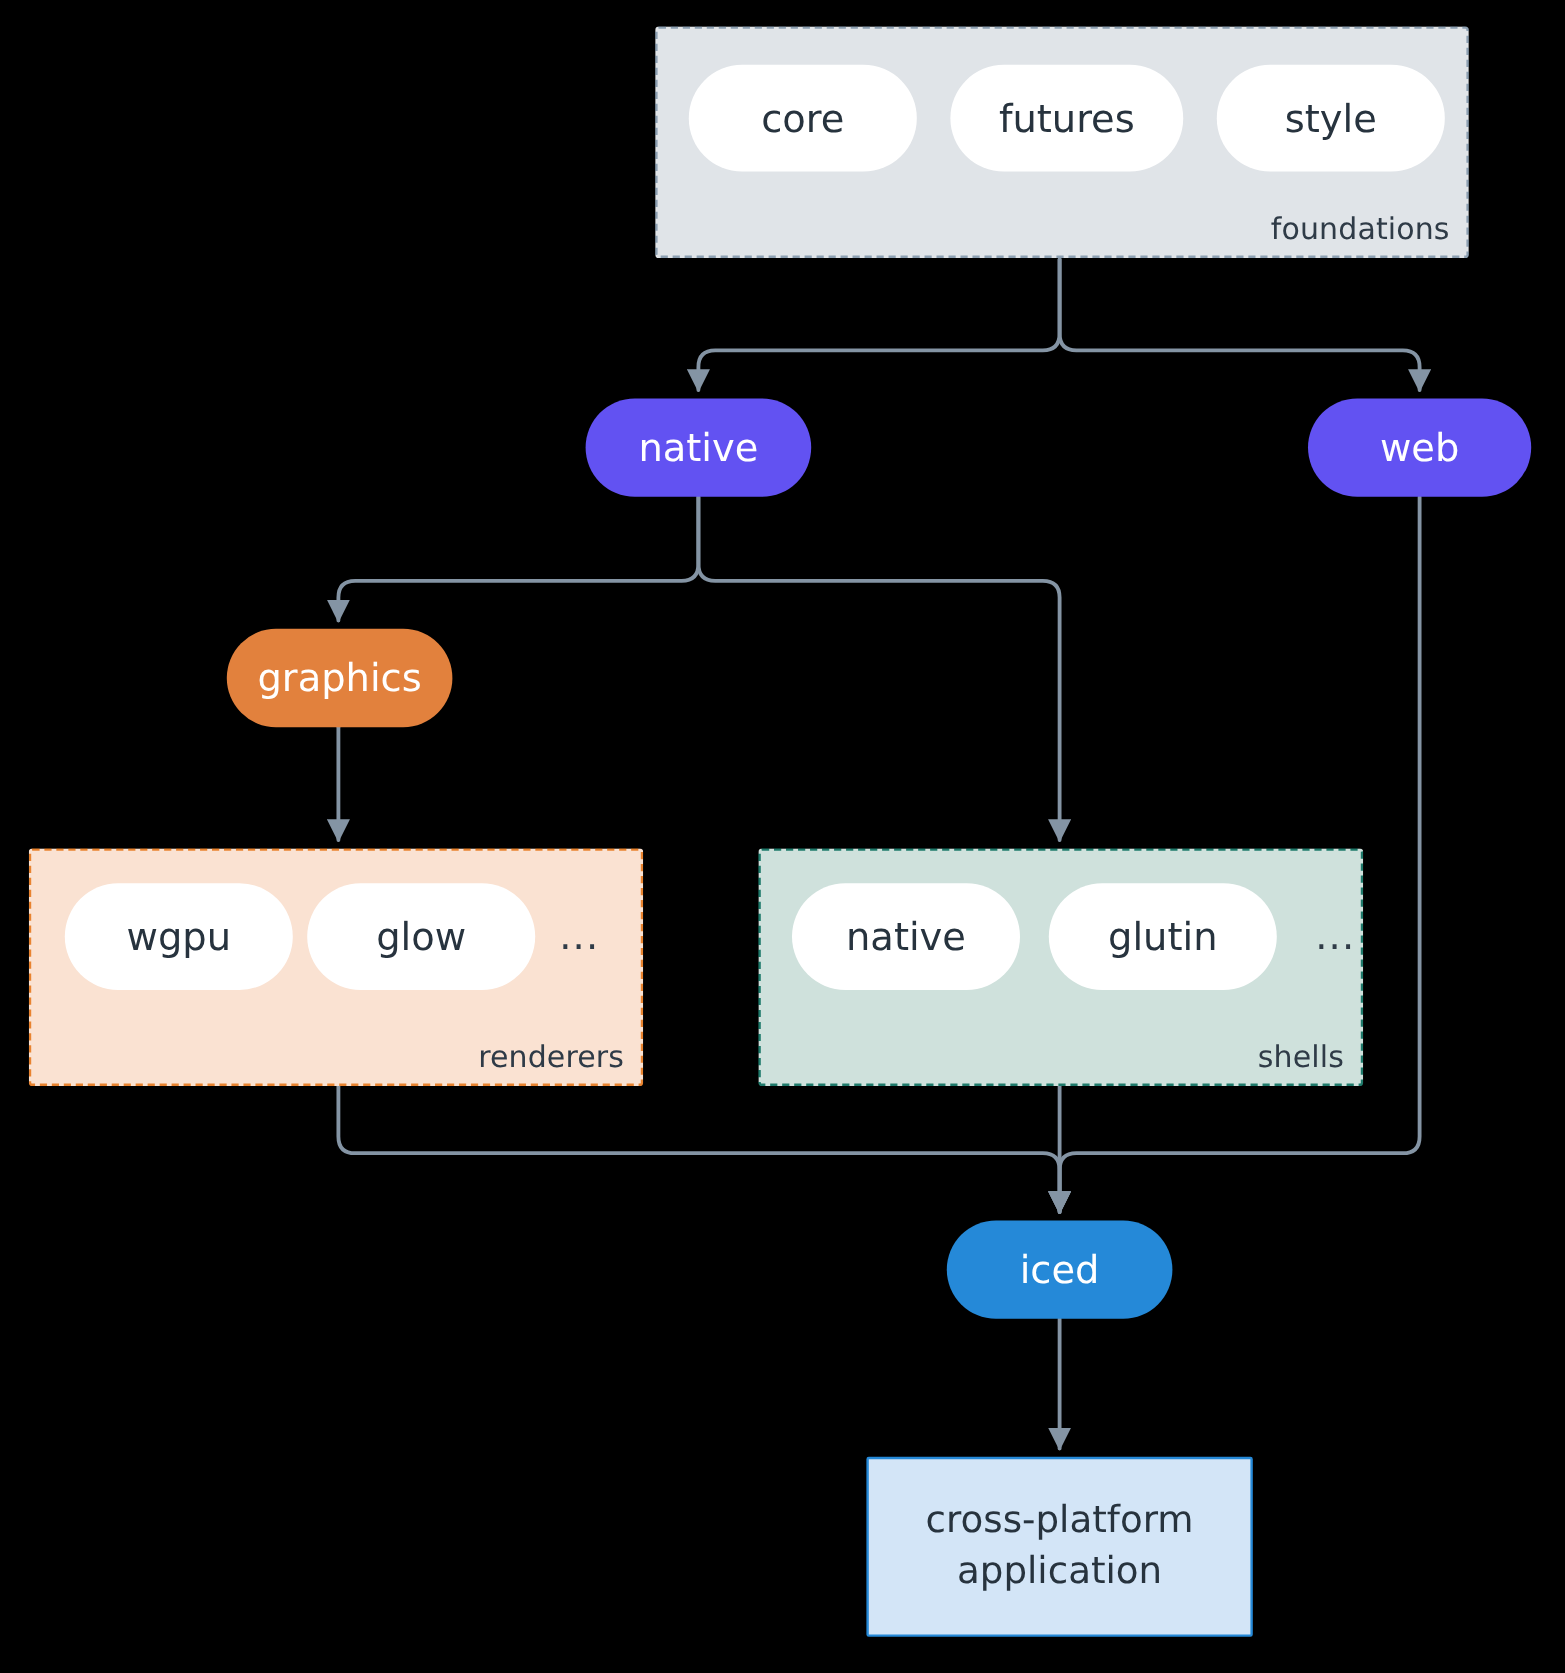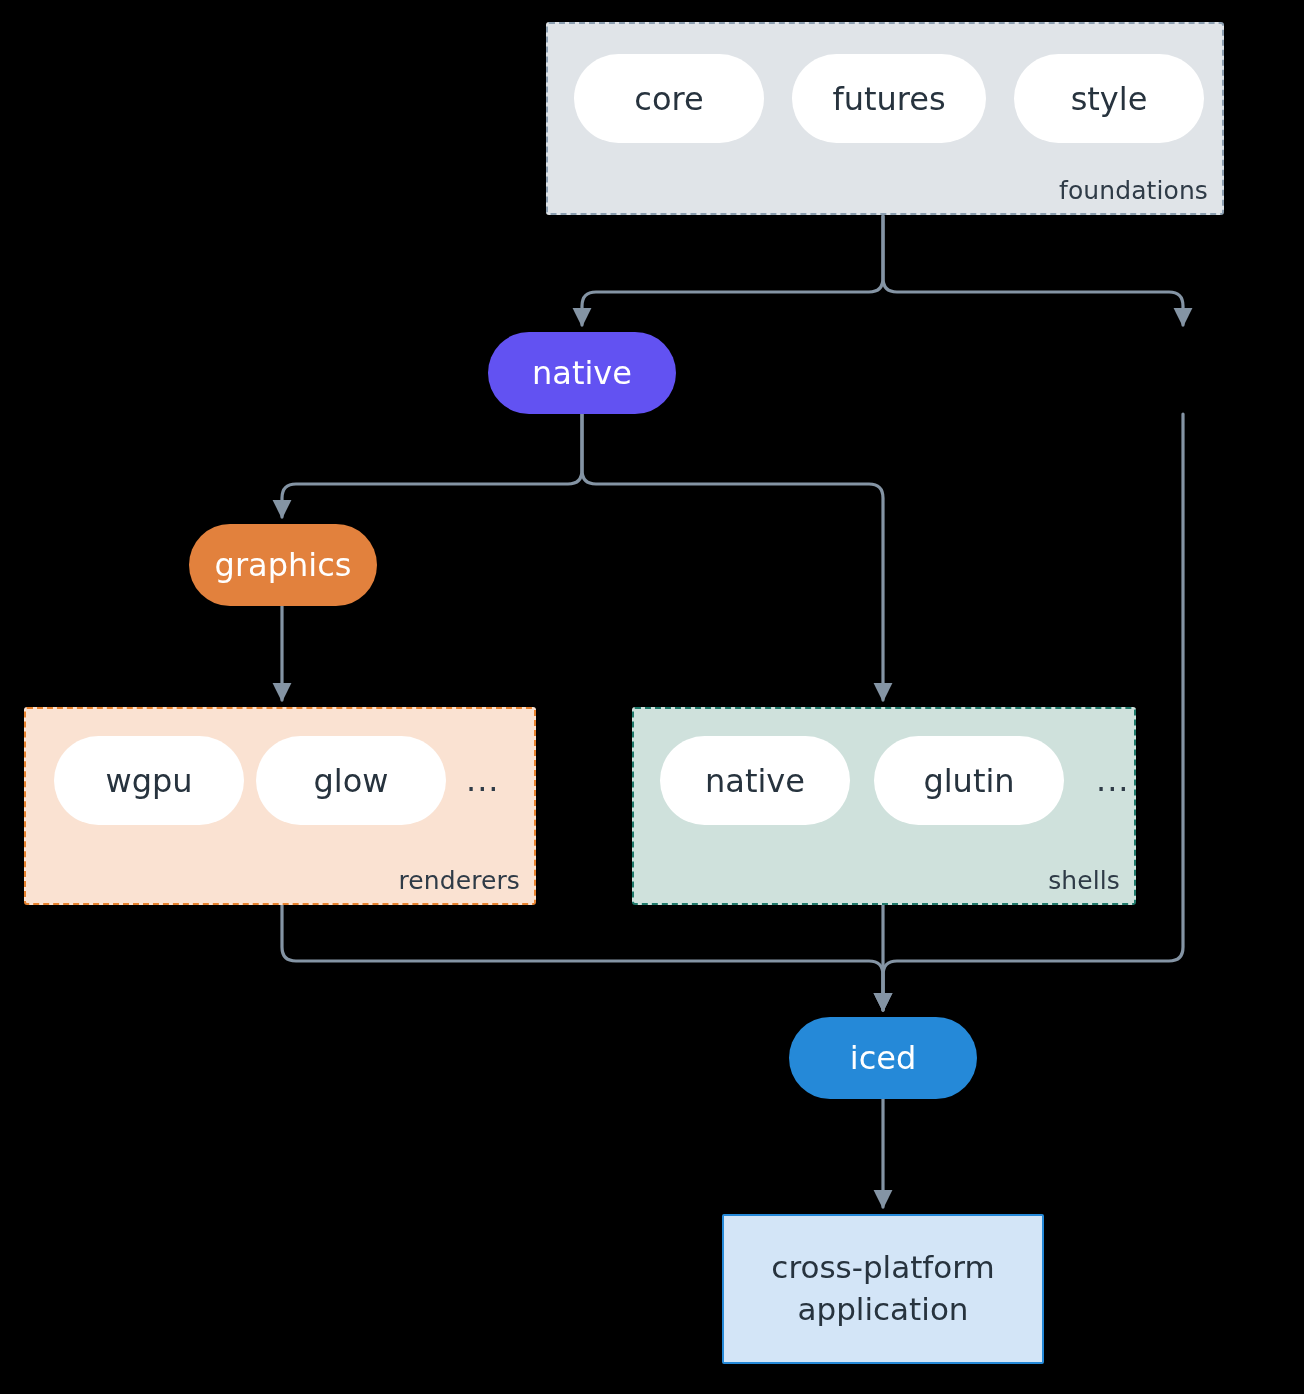--- a/index.html
+++ b/index.html
@@ -223,20 +223,21 @@
   <div class="group" id="group-foundations">
     <div class="group-items">
       <div class="pill-white pill-core">core</div>
       <div class="pill-white pill-futures">futures</div>
       <div class="pill-white pill-style">style</div>
     </div>
     <div class="group-label">foundations</div>
   </div>
 
   <div class="node" id="node-native">native</div>
+  <div class="node" id="node-web">web</div>
 
   <div class="node" id="node-graphics">graphics</div>
 
   <div class="group" id="group-renderers">
     <div class="group-items">
       <div class="pill-white pill-wgpu">wgpu</div>
       <div class="pill-white pill-glow">glow</div>
       <div class="ellipsis">...</div>
     </div>
     <div class="group-label">renderers</div>

